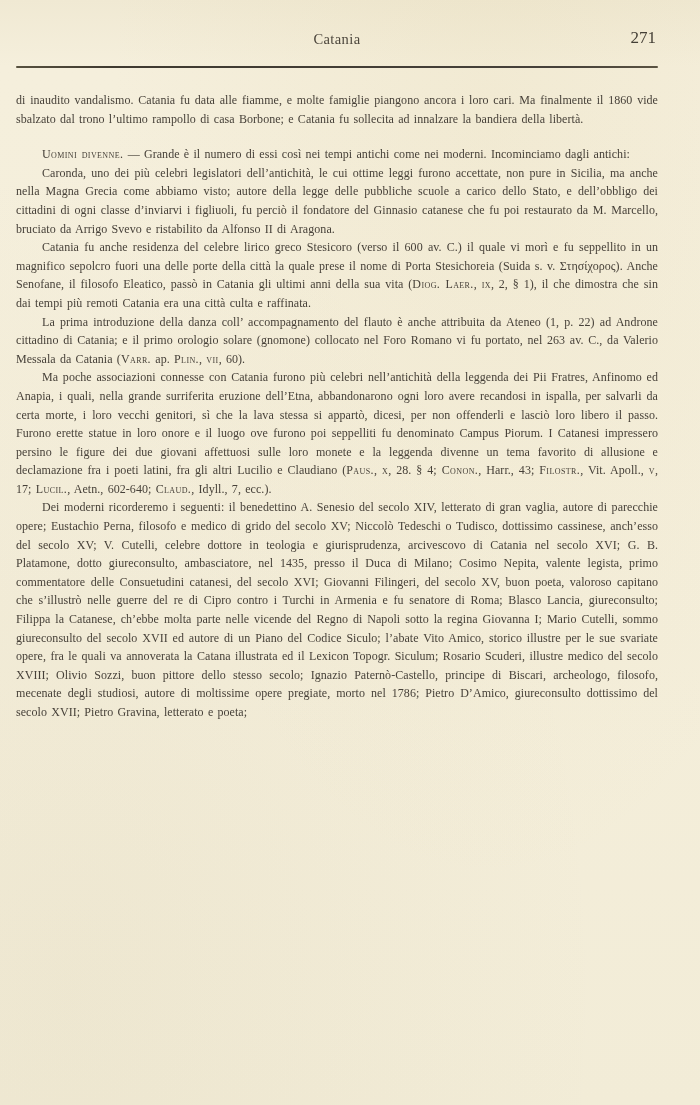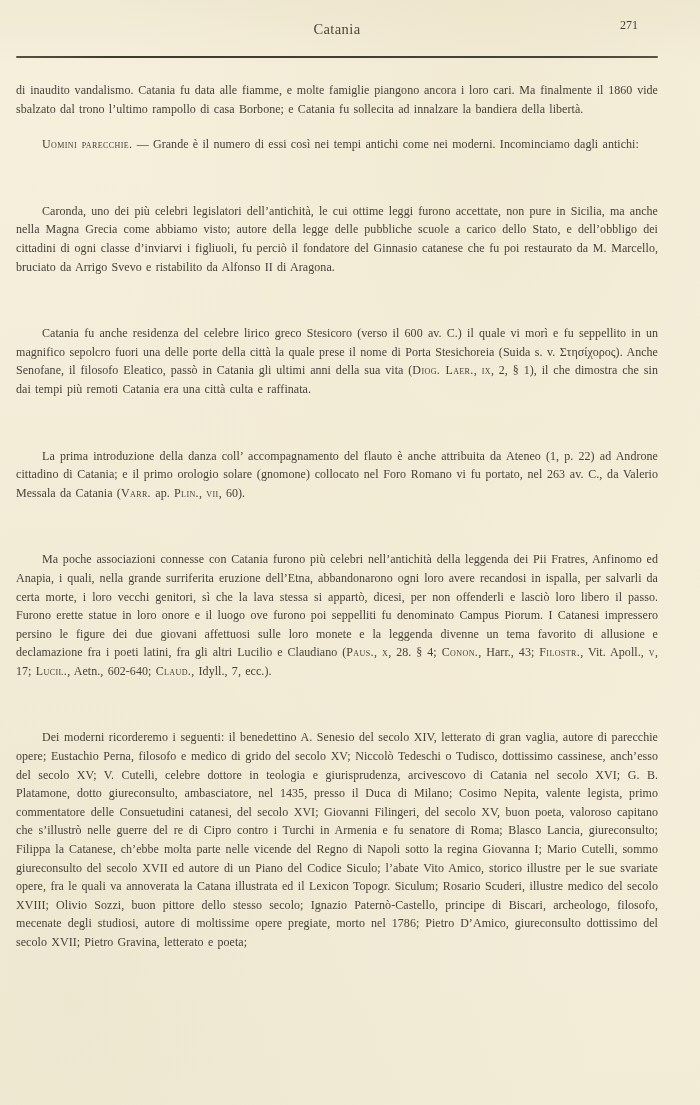--- a/index.html
+++ b/index.html
@@ -21,71 +21,71 @@
   }
   .inner {
     position: absolute;
     left: 16px;
     top: 0;
     width: 642px;
   }
   .header {
     position: relative;
     height: 26px;
-    margin-top: 21px;
+    margin-top: 31px;
   }
   .running-title {
     display: block;
     text-align: center;
     font-size: 14.5px;
     letter-spacing: 0.4px;
     color: #4c463c;
   }
   .page-number {
     position: absolute;
-    right: 20px;
+    right: 2px;
     top: -3px;
-    font-size: 12px;
+    font-size: 17px;
     color: #443f36;
   }
   .rule {
     height: 2px;
     background: linear-gradient(90deg, #57513f, #3f3a30 15%, #46413a 85%, #5a5342);
     margin-top: 9px;
     border-radius: 1px;
   }
   .body-text {
     margin-top: 23px;
     text-align: justify;
     font-size: 12px;
     line-height: 18.6px;
     word-spacing: 1.2px;
     letter-spacing: 0.05px;
   }
   .body-text p {
     margin: 0;
   }
-  .body-text p.indent { text-indent: 26px; margin-top: 48px; }
+  .body-text p.indent { text-indent: 26px; }
   .body-text p.space-before { margin-top: 17px; }
   .it { }
   .sc { font-variant: small-caps; letter-spacing: 0.4px; }
 </style>
 </head>
 <body>
 
 <div class="page">
   <div class="inner">
     <div class="header">
       <span class="running-title">Catania</span>
       <span class="page-number">271</span>
     </div>
     <div class="rule"></div>
     <div class="body-text">
         <p class=""><span>di inaudito vandalismo. Catania fu data alle fiamme, e molte famiglie piangono ancora i loro cari. Ma finalmente il 1860 vide sbalzato dal trono l’ultimo rampollo di casa Borbone; e Catania fu sollecita ad innalzare la bandiera della libertà.</span></p>
-        <p class="indent space-before"><span class="sc">Uomini parecchie.</span><span> — Grande è il numero di essi così nei tempi antichi come nei moderni. Incominciamo dagli antichi:</span></p>
+        <p class="indent space-before"><span class="sc">Uomini divenne.</span><span> — Grande è il numero di essi così nei tempi antichi come nei moderni. Incominciamo dagli antichi:</span></p>
         <p class="indent"><span>Caronda, uno dei più celebri legislatori dell’antichità, le cui ottime leggi furono accettate, non pure in Sicilia, ma anche nella Magna Grecia come abbiamo visto; autore della legge delle pubbliche scuole a carico dello Stato, e dell’obbligo dei cittadini di ogni classe d’inviarvi i figliuoli, fu perciò il fondatore del Ginnasio catanese che fu poi restaurato da M. Marcello, bruciato da Arrigo Svevo e ristabilito da Alfonso II di Aragona.</span></p>
         <p class="indent"><span>Catania fu anche residenza del celebre lirico greco Stesicoro (verso il 600 av. C.) il quale vi morì e fu seppellito in un magnifico sepolcro fuori una delle porte della città la quale prese il nome di </span><span class="it">Porta Stesichoreia</span><span> (</span><span class="it">Suida</span><span> s. v. Στησίχορος). Anche Senofane, il filosofo Eleatico, passò in Catania gli ultimi anni della sua vita (</span><span class="sc">Diog. Laer.</span><span>, </span><span class="sc">ix</span><span>, 2, § 1), il che dimostra che sin dai tempi più remoti Catania era una città culta e raffinata.</span></p>
         <p class="indent"><span>La prima introduzione della danza coll’ accompagnamento del flauto è anche attribuita da Ateneo (1, p. 22) ad Androne cittadino di Catania; e il primo orologio solare (</span><span class="it">gnomone</span><span>) collocato nel Foro Romano vi fu portato, nel 263 av. C., da Valerio Messala da Catania (</span><span class="sc">Varr.</span><span> ap. </span><span class="sc">Plin.</span><span>, </span><span class="sc">vii</span><span>, 60).</span></p>
         <p class="indent"><span>Ma poche associazioni connesse con Catania furono più celebri nell’antichità della leggenda dei </span><span class="it">Pii Fratres</span><span>, Anfinomo ed Anapia, i quali, nella grande surriferita eruzione dell’Etna, abbandonarono ogni loro avere recandosi in ispalla, per salvarli da certa morte, i loro vecchi genitori, sì che la lava stessa si appartò, dicesi, per non offenderli e lasciò loro libero il passo. Furono erette statue in loro onore e il luogo ove furono poi seppelliti fu denominato </span><span class="it">Campus Piorum</span><span>. I Catanesi impressero persino le figure dei due giovani affettuosi sulle loro monete e la leggenda divenne un tema favorito di allusione e declamazione fra i poeti latini, fra gli altri Lucilio e Claudiano (</span><span class="sc">Paus.</span><span>, </span><span class="sc">x</span><span>, 28. § 4; </span><span class="sc">Conon.</span><span>, </span><span class="it">Harr.</span><span>, 43; </span><span class="sc">Filostr.</span><span>, </span><span class="it">Vit. Apoll.</span><span>, </span><span class="sc">v</span><span>, 17; </span><span class="sc">Lucil.</span><span>, </span><span class="it">Aetn.</span><span>, 602-640; </span><span class="sc">Claud.</span><span>, </span><span class="it">Idyll.</span><span>, 7, ecc.).</span></p>
         <p class="indent"><span>Dei moderni ricorderemo i seguenti: il benedettino A. Senesio del secolo XIV, letterato di gran vaglia, autore di parecchie opere; Eustachio Perna, filosofo e medico di grido del secolo XV; Niccolò Tedeschi o Tudisco, dottissimo cassinese, anch’esso del secolo XV; V. Cutelli, celebre dottore in teologia e giurisprudenza, arcivescovo di Catania nel secolo XVI; G. B. Platamone, dotto giureconsulto, ambasciatore, nel 1435, presso il Duca di Milano; Cosimo Nepita, valente legista, primo commentatore delle </span><span class="it">Consuetudini catanesi</span><span>, del secolo XVI; Giovanni Filingeri, del secolo XV, buon poeta, valoroso capitano che s’illustrò nelle guerre del re di Cipro contro i Turchi in Armenia e fu senatore di Roma; Blasco Lancia, giureconsulto; Filippa la </span><span class="it">Catanese</span><span>, ch’ebbe molta parte nelle vicende del Regno di Napoli sotto la regina Giovanna I; Mario Cutelli, sommo giureconsulto del secolo XVII ed autore di un </span><span class="it">Piano del Codice Siculo;</span><span> l’abate Vito Amico, storico illustre per le sue svariate opere, fra le quali va annoverata la </span><span class="it">Catana illustrata</span><span> ed il </span><span class="it">Lexicon Topogr. Siculum;</span><span> Rosario Scuderi, illustre medico del secolo XVIII; Olivio Sozzi, buon pittore dello stesso secolo; Ignazio Paternò-Castello, principe di Biscari, archeologo, filosofo, mecenate degli studiosi, autore di moltissime opere pregiate, morto nel 1786; Pietro D’Amico, giureconsulto dottissimo del secolo XVII; Pietro Gravina, letterato e poeta;</span></p>
       </div>
   </div>
 </div>
 
 </body></html>

